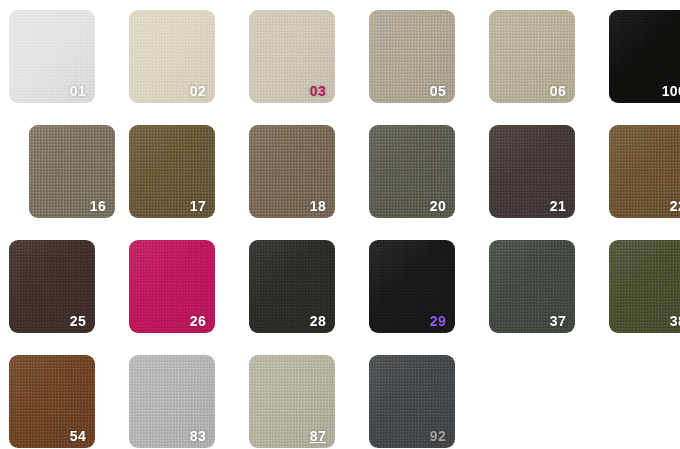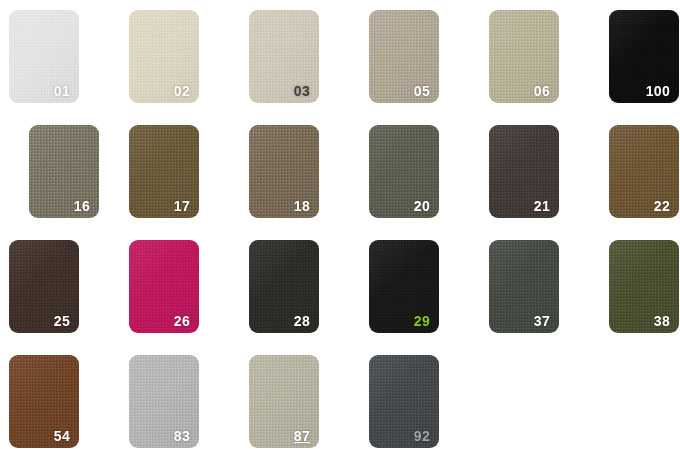--- a/index.html
+++ b/index.html
@@ -21,21 +21,21 @@
     grid-template-columns: repeat(6, 93px);
     grid-template-rows: repeat(4, 93px);
     column-gap: 27px;
     row-gap: 22px;
     padding: 10px 0 0 9px;
     box-sizing: border-box;
   }
 
   .swatch {
     position: relative;
-    width: 70px;
+    width: 86px;
     height: 93px;
     border-radius: 9px;
     overflow: hidden;
     box-sizing: border-box;
   }
 
   
   .swatch .texture {
     position: absolute;
     inset: 0;
@@ -85,21 +85,21 @@
       <span class="swatch-label" style="color: rgb(255, 255, 255);">01</span>
     </div>
     <div class="swatch" style="background: rgb(221, 214, 194);">
       <div class="sheen"></div>
       <div class="texture"></div>
       <span class="swatch-label" style="color: rgb(255, 255, 255);">02</span>
     </div>
     <div class="swatch" style="background: rgb(207, 201, 184);">
       <div class="sheen"></div>
       <div class="texture"></div>
-      <span class="swatch-label" style="color: #404040;">03</span>
+      <span class="swatch-label" style="color: #be185d;">03</span>
     </div>
     <div class="swatch" style="background: rgb(176, 167, 149);">
       <div class="sheen"></div>
       <div class="texture"></div>
       <span class="swatch-label" style="color: rgb(255, 255, 255);">05</span>
     </div>
     <div class="swatch" style="background: rgb(184, 178, 152);">
       <div class="sheen"></div>
       <div class="texture"></div>
       <span class="swatch-label" style="color: rgb(255, 255, 255);">06</span>
@@ -150,21 +150,21 @@
       <span class="swatch-label" style="color: rgb(255, 255, 255);">26</span>
     </div>
     <div class="swatch" style="background: rgb(42, 45, 40);">
       <div class="sheen"></div>
       <div class="texture"></div>
       <span class="swatch-label" style="color: rgb(255, 255, 255);">28</span>
     </div>
     <div class="swatch" style="background: rgb(25, 25, 24);">
       <div class="sheen"></div>
       <div class="texture"></div>
-      <span class="swatch-label" style="color: #84cc16;">29</span>
+      <span class="swatch-label" style="color: #8b5cf6;">29</span>
     </div>
     <div class="swatch" style="background: rgb(68, 74, 65);">
       <div class="sheen"></div>
       <div class="texture"></div>
       <span class="swatch-label" style="color: rgb(255, 255, 255);">37</span>
     </div>
     <div class="swatch" style="background: rgb(75, 79, 48);">
       <div class="sheen"></div>
       <div class="texture"></div>
       <span class="swatch-label" style="color: rgb(255, 255, 255);">38</span>

